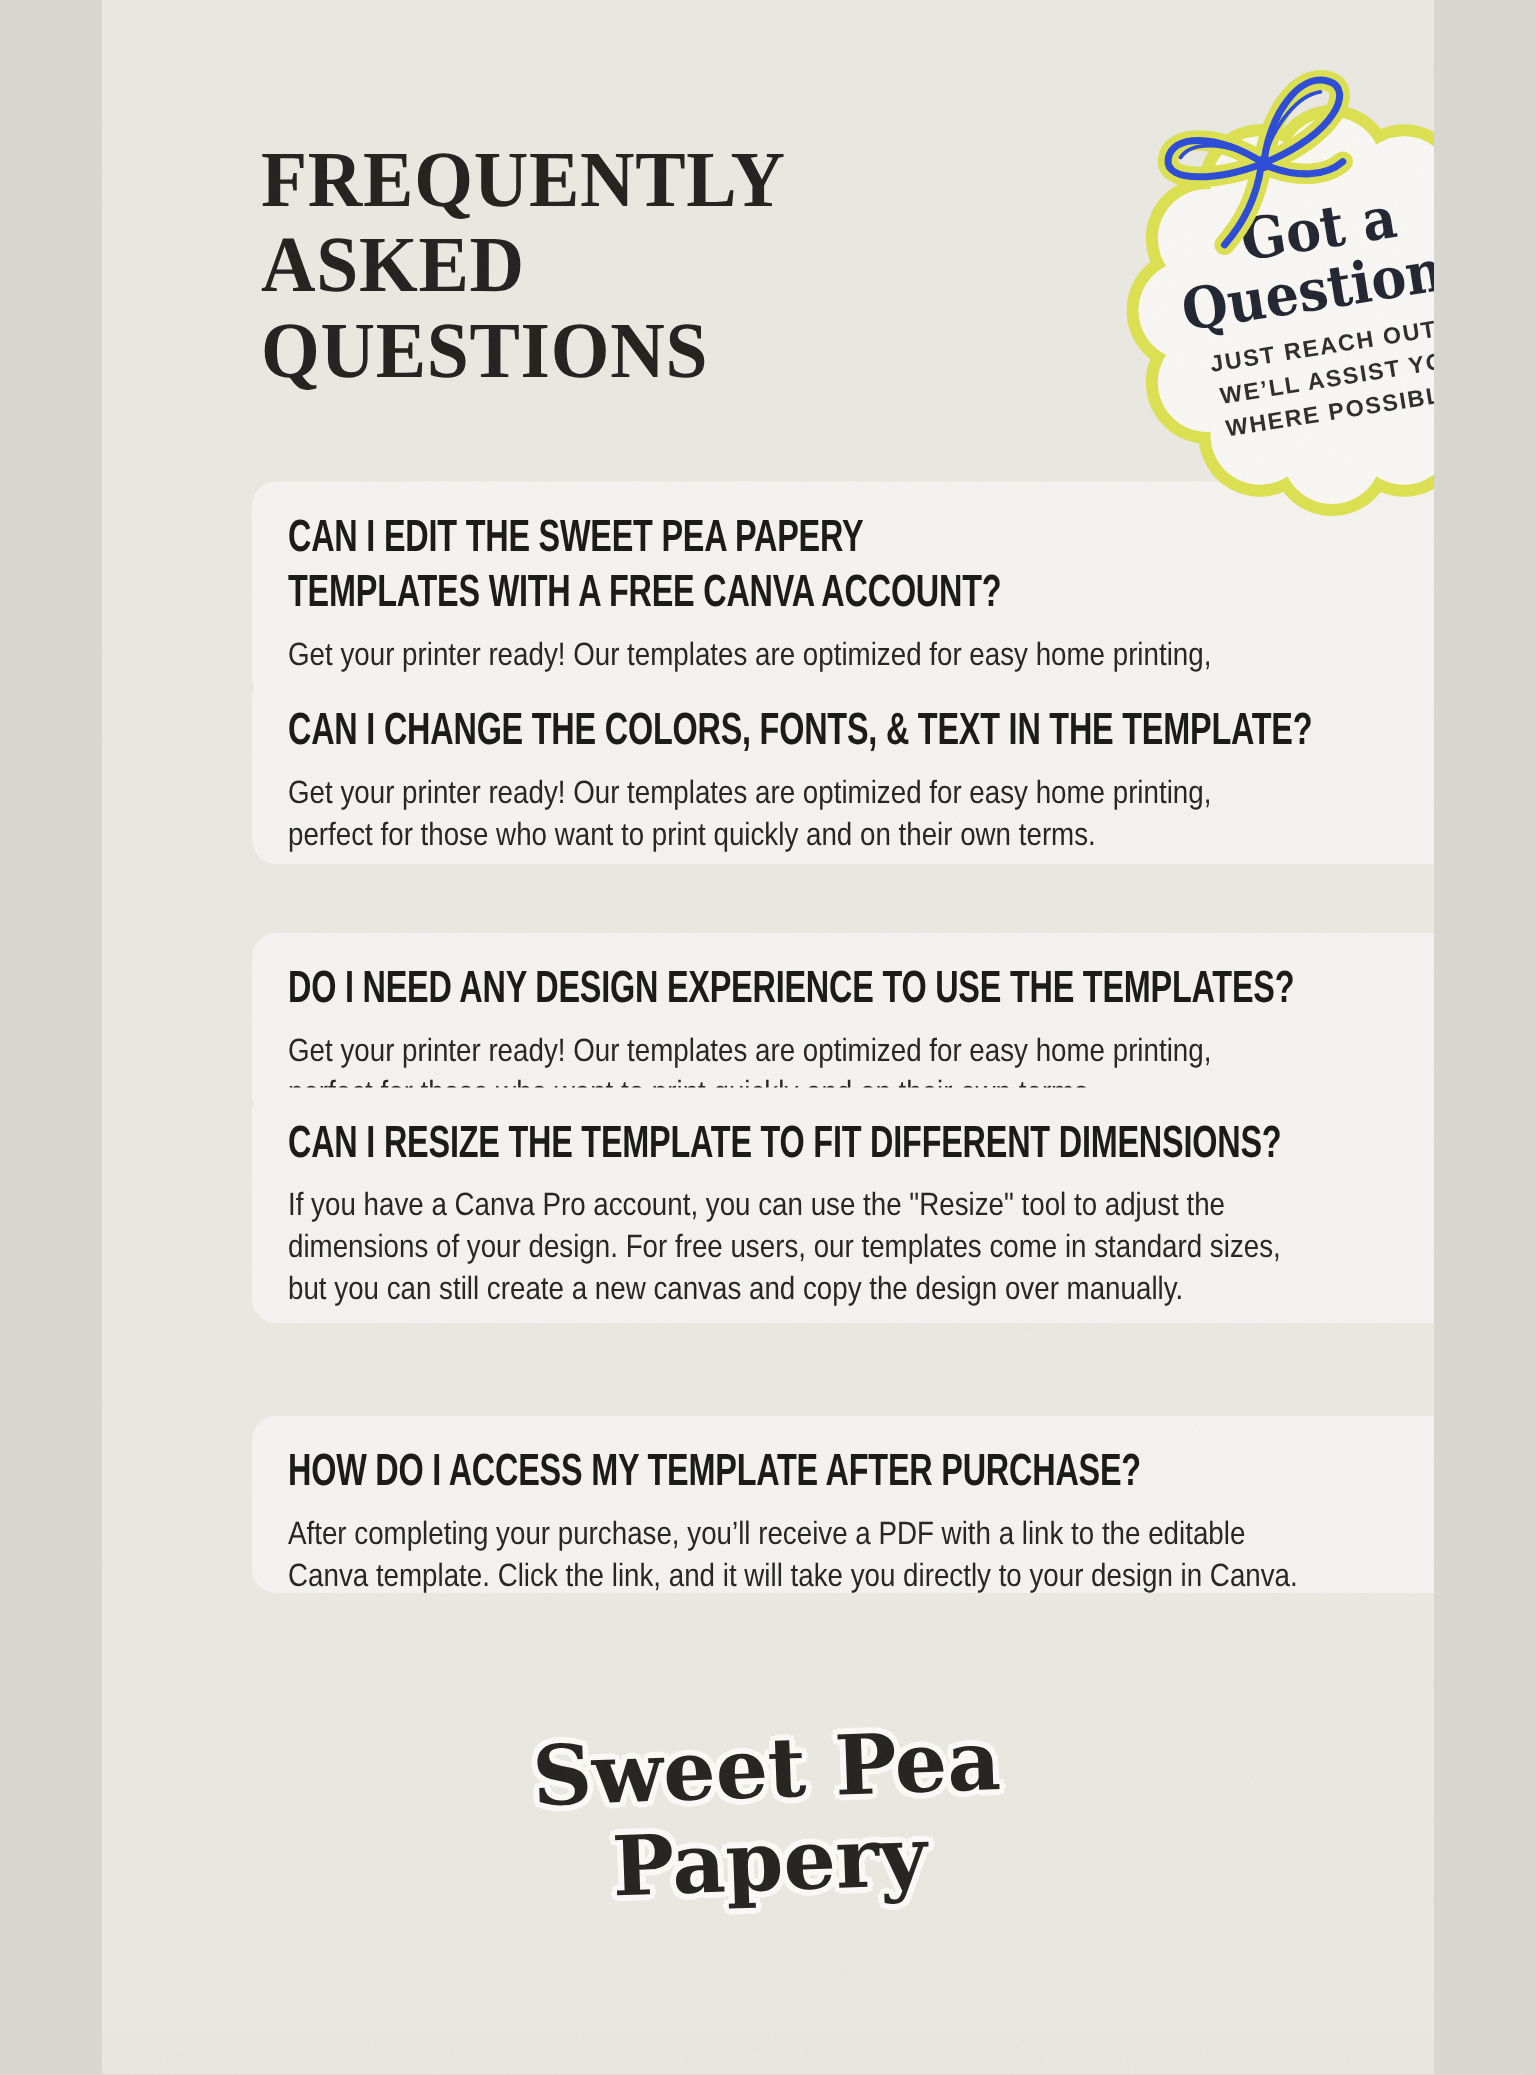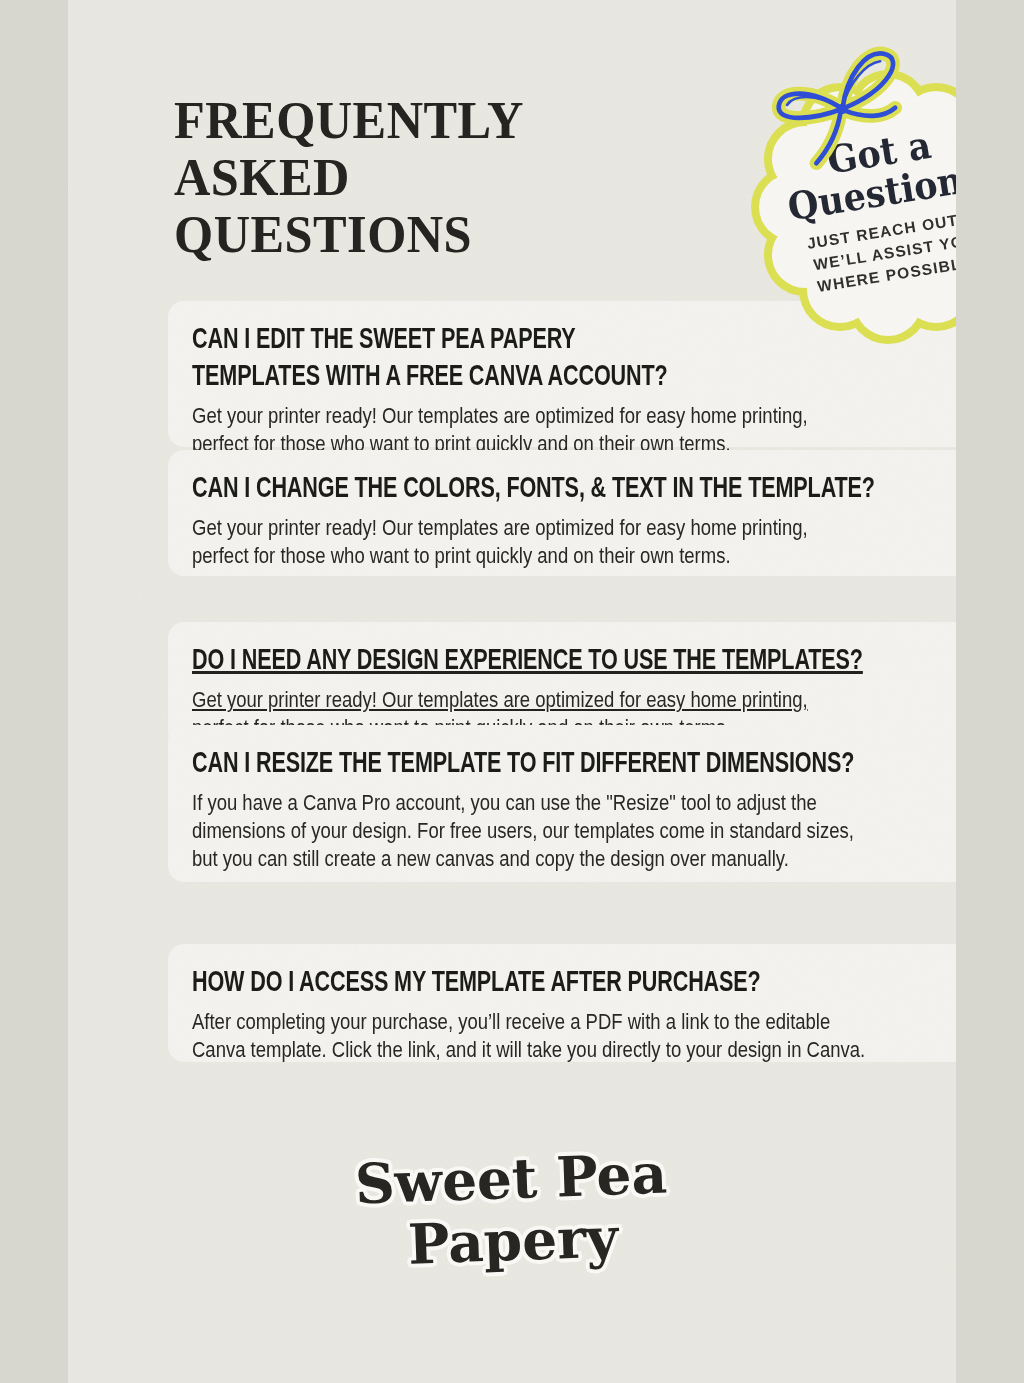--- a/index.html
+++ b/index.html
@@ -18,23 +18,23 @@
     color:#21201c; white-space:pre;
     transform:scaleX(0.95); transform-origin:0 0;
   }
 
   
   .card {
     position:absolute; left:100px; width:822px;
     background:#f4f3ef; border-radius:16px;
     box-sizing:border-box; padding:18px 24px; z-index:1;
   }
-  .card1 { top:301px; height:146px; }
+  .card1 { top:321px; height:146px; }
   .card2 { top:450px; height:126px; }
-  .card3 { top:622px; height:125px;text-decoration:underline; }
+  .card3 { top:622px; height:125px; }
   .card4 { top:725px; height:157px; }
   .card5 { top:944px; height:118px; }
   .q {
     margin:0 0 9px 0; font-weight:700; font-size:30px; line-height:37px;
     letter-spacing:-0.2px; color:#171716; white-space:pre; width:1130px;
     transform:scaleX(0.72); transform-origin:0 0;
   }
   .a {
     margin:0; font-size:21.5px; line-height:28px; color:#232320;
     white-space:pre; width:920px;

